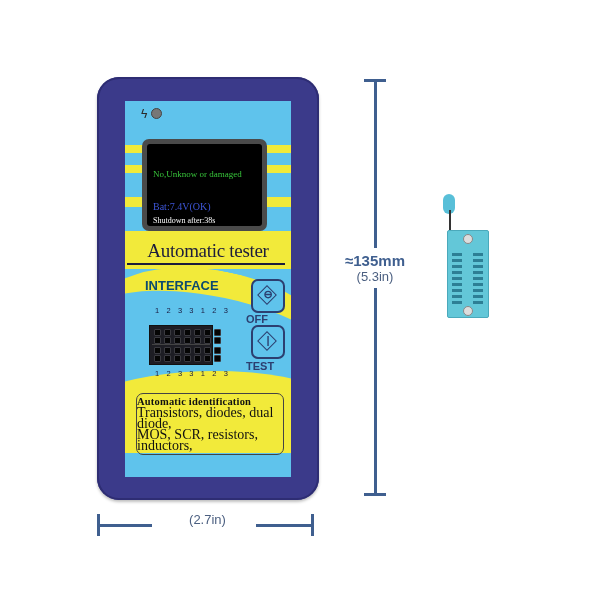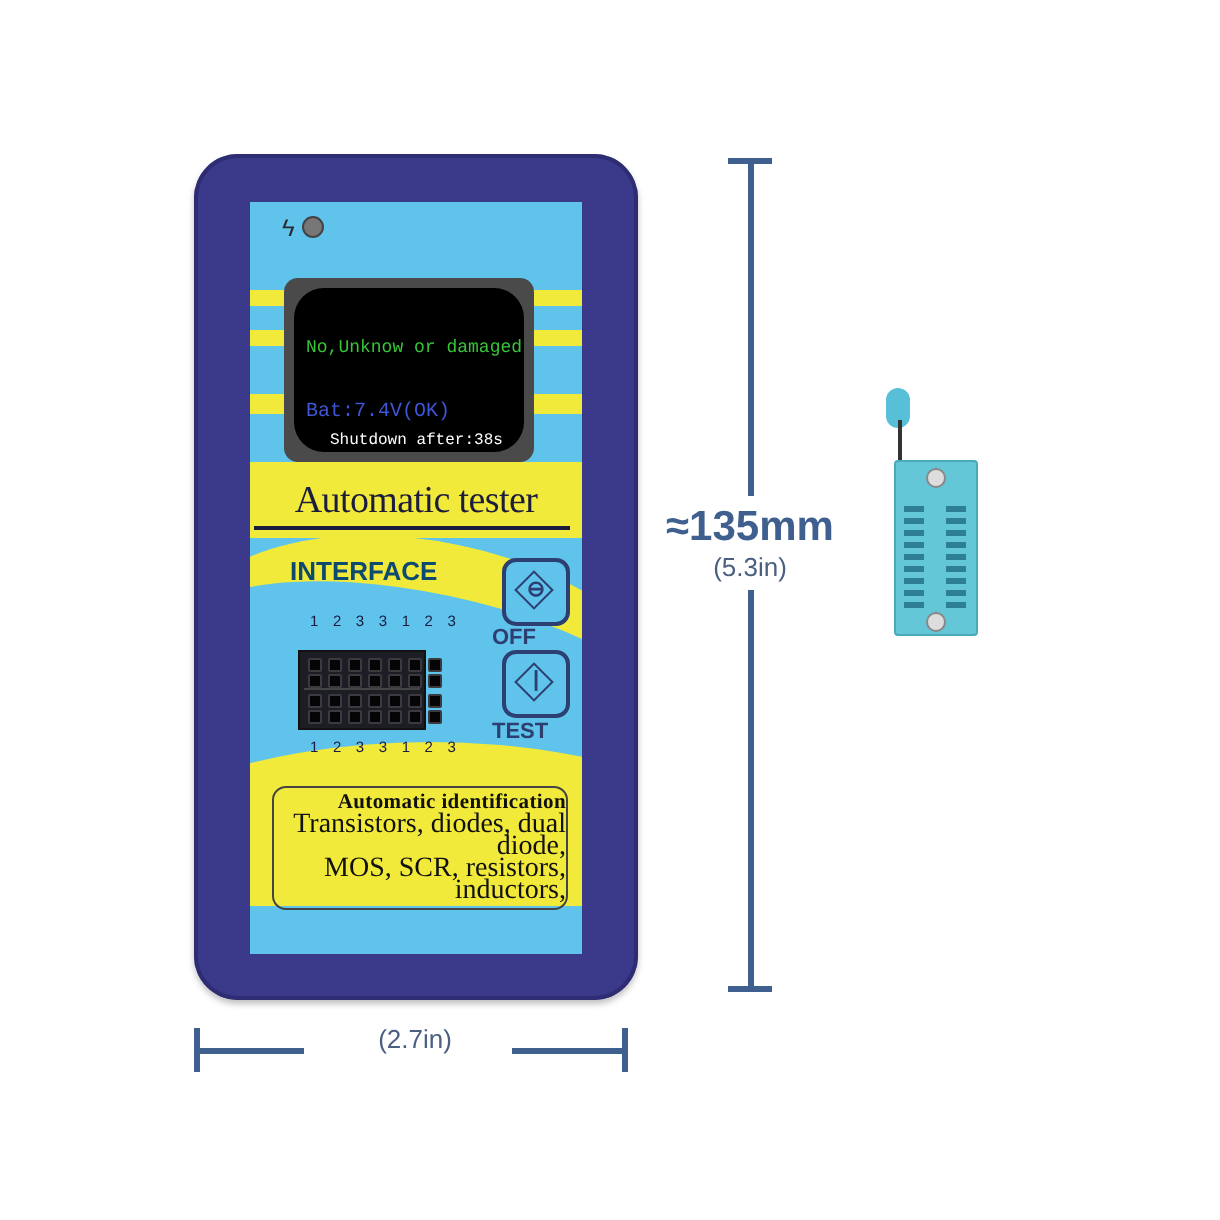--- a/index.html
+++ b/index.html
@@ -11,25 +11,25 @@
   .panel { position:absolute; left:28px; top:24px; width:166px; height:376px; background:#5fc3ec; overflow:hidden; }
   .stripe { position:absolute; left:0; width:100%; background:#f2ea3a; }
   .wave1 { position:absolute; left:-40px; top:170px; width:260px; height:120px; border-radius:50%;
            background:transparent; border-top:26px solid #f2ea3a; transform:rotate(12deg); }
   .wave2 { position:absolute; left:-80px; top:270px; width:340px; height:140px; border-radius:50%;
            background:#f2ea3a; }
   .led-icon { position:absolute; left:16px; top:7px; color:#2a2a2a; font-size:12px; line-height:12px; }
   .led { position:absolute; left:26px; top:7px; width:9px; height:9px; border-radius:50%; background:#777; border:1px solid #444; }
 
   .screen-bezel { position:absolute; left:17px; top:38px; width:125px; height:92px; background:#4a4a4a; border-radius:7px; }
-  .screen { position:absolute; left:5px; top:5px; right:5px; bottom:5px; background:#000; border-radius:15px;
-            font-family:Liberation Mono, monospace; }
+  .screen { position:absolute; left:5px; top:5px; right:5px; bottom:5px; background:#000; border-radius:3px;
+            font-family:Liberation Serif, serif; }
   .screen .l1 { position:absolute; left:6px; top:25px; color:#37c43a; font-size:9px; white-space:nowrap; }
   .screen .l2 { position:absolute; left:6px; top:57px; color:#3d55d6; font-size:10px; white-space:nowrap; }
-  .screen .l3 { position:absolute; left:18px; top:72px; color:#ffffff; font-size:8px; white-space:nowrap;text-align:center; }
+  .screen .l3 { position:absolute; left:6px; top:72px; color:#ffffff; font-size:8px; white-space:nowrap;text-align:center; }
 
   .title { position:absolute; left:0; top:139px; width:166px; text-align:center; font-family:"Liberation Serif", serif;
            font-size:19px; color:#1c1c3c; letter-spacing:-0.3px; }
   .title-line { position:absolute; left:2px; top:162px; width:158px; height:2px; background:#1c1c3c; }
 
   .iface { position:absolute; left:20px; top:177px; font-weight:bold; font-size:13px; color:#0c4a6e; }
   .pins { position:absolute; left:30px; font-size:7.5px; color:#1a1a40; letter-spacing:2.6px; white-space:nowrap; }
   .pins.top { top:205px; }
   .pins.bot { top:268px; }
   .zif { position:absolute; left:24px; top:224px; width:62px; height:38px; background:#1d1d24; border:1px solid #111; }
@@ -40,30 +40,30 @@
   .btn { position:absolute; width:30px; height:30px; border:2px solid #2c3f70; border-radius:7px; background:#5fc3ec; }
   .btn .diamond { position:absolute; left:7px; top:7px; width:14px; height:14px; border:1.5px solid #2c3f70; transform:rotate(45deg); box-sizing:border-box;}
   .btn .glyph { position:absolute; left:0; top:7px; width:30px; text-align:center; font-size:11px; color:#2c3f70; font-weight:bold; }
   .btn-off { left:126px; top:178px; }
   .btn-test { left:126px; top:224px; }
   .btn-label { position:absolute; width:40px; text-align:left; font-weight:bold; font-size:11px; color:#2c3f70; }
   .lbl-off { left:121px; top:212px; }
   .lbl-test { left:121px; top:259px; }
 
   .info { position:absolute; left:11px; top:292px; width:146px; height:60px; border:1px solid #444; border-radius:7px;
-          font-family:"Liberation Serif", serif; text-align:right; color:#111; }
+          font-family:"Liberation Serif", serif; text-align:left; color:#111; }
   .info .h { font-weight:bold; font-size:10.5px; margin-top:2px; letter-spacing:0.2px; }
   .info .b { font-size:14px; line-height:11px; }
 
   
   .dim-color { background:#3f5f8f; }
   .vline { position:absolute; left:374px; top:80px; width:3px; height:415px; }
   .vcap { position:absolute; left:364px; width:22px; height:3px; }
   .vtext { position:absolute; left:330px; top:248px; width:90px; text-align:center; color:#3f5f8f; }
-  .big { font-weight:bold; font-size:21px; }
+  .big { font-weight:bold; font-size:15px; }
   .small { font-size:13px; color:#4b5f80; }
 
   .hcap { position:absolute; top:514px; width:3px; height:22px; }
   .hline { position:absolute; top:524px; height:3px; }
   .htext { position:absolute; left:155px; top:512px; width:105px; text-align:center; color:#3f5f8f; }
 
   
   .socket { position:absolute; left:447px; top:230px; width:40px; height:86px; background:#63c7d8; border:1px solid #4aa9bb; border-radius:2px; }
   .socket .screw { position:absolute; left:15px; width:8px; height:8px; border-radius:50%; background:#ddd; border:1px solid #888; }
   .socket .slots { position:absolute; top:22px; width:10px; height:52px;

